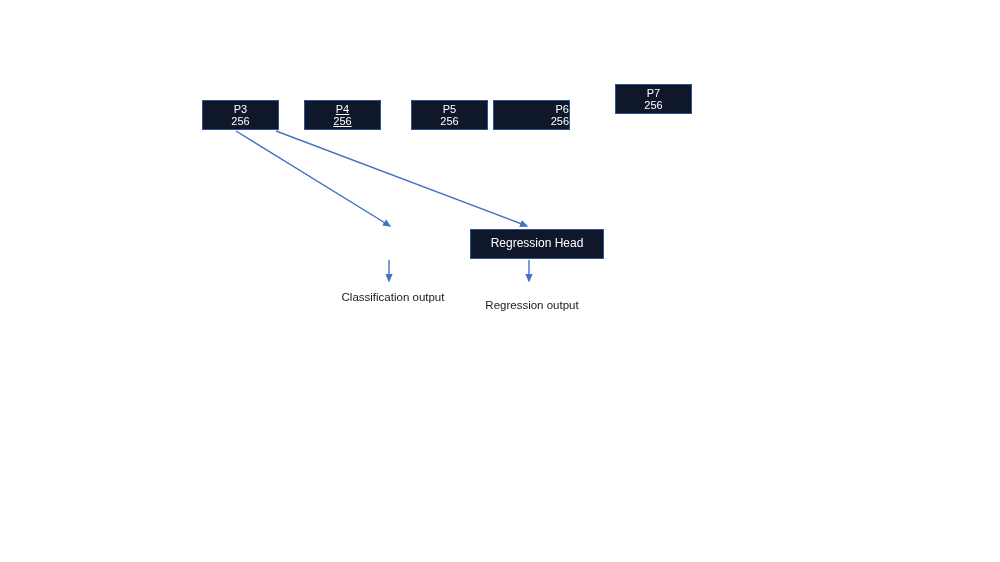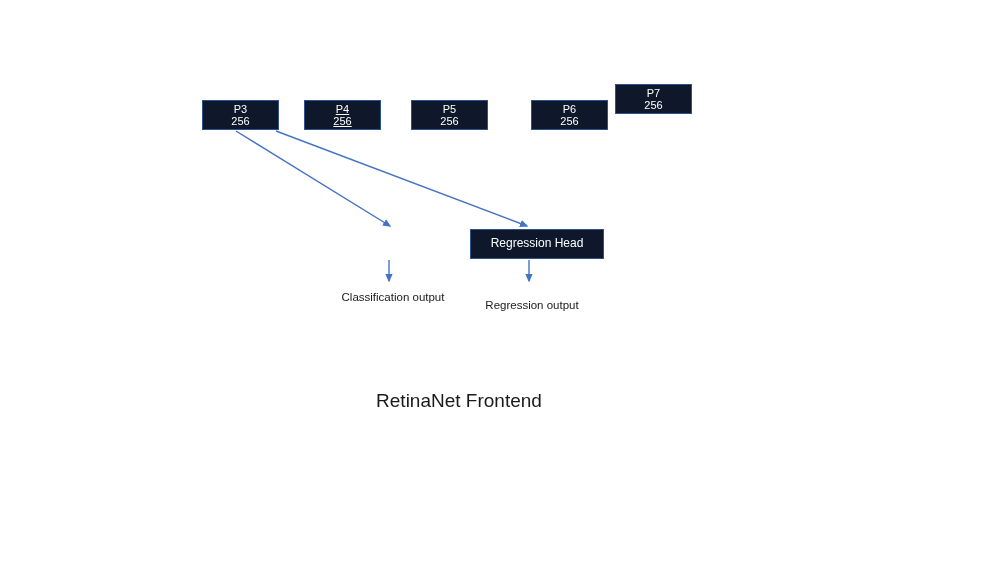--- a/index.html
+++ b/index.html
@@ -97,34 +97,33 @@
   <div class="node pyramid-node" id="node-p4" style="left:304px; top:100px;text-decoration:underline;">
     <span class="node-name">P4</span>
     <span class="node-channels">256</span>
   </div>
 
   <div class="node pyramid-node" id="node-p5" style="left:411px; top:100px;">
     <span class="node-name">P5</span>
     <span class="node-channels">256</span>
   </div>
 
-  <div class="node pyramid-node" id="node-p6" style="left:531px; top:100px;">
+  <div class="node pyramid-node" id="node-p6" style="left:493px; top:100px;align-items:flex-end;">
     <span class="node-name">P6</span>
     <span class="node-channels">256</span>
   </div>
 
   <div class="node pyramid-node" id="node-p7" style="left:615px; top:84px;">
     <span class="node-name">P7</span>
     <span class="node-channels">256</span>
   </div>
 
 
   <div class="node head-node" id="head-regression">
     <span>Regression Head</span>
   </div>
 
   <div class="out-label" style="left:383px; top:291px;">Classification output</div>
 
   <div class="out-label" style="left:522px; top:291px;margin-top:8px;">Regression output</div>
 
-  <div id="diagram-title">RetinaNet Frontend</div>
 
 </div>
 
 </body></html>

